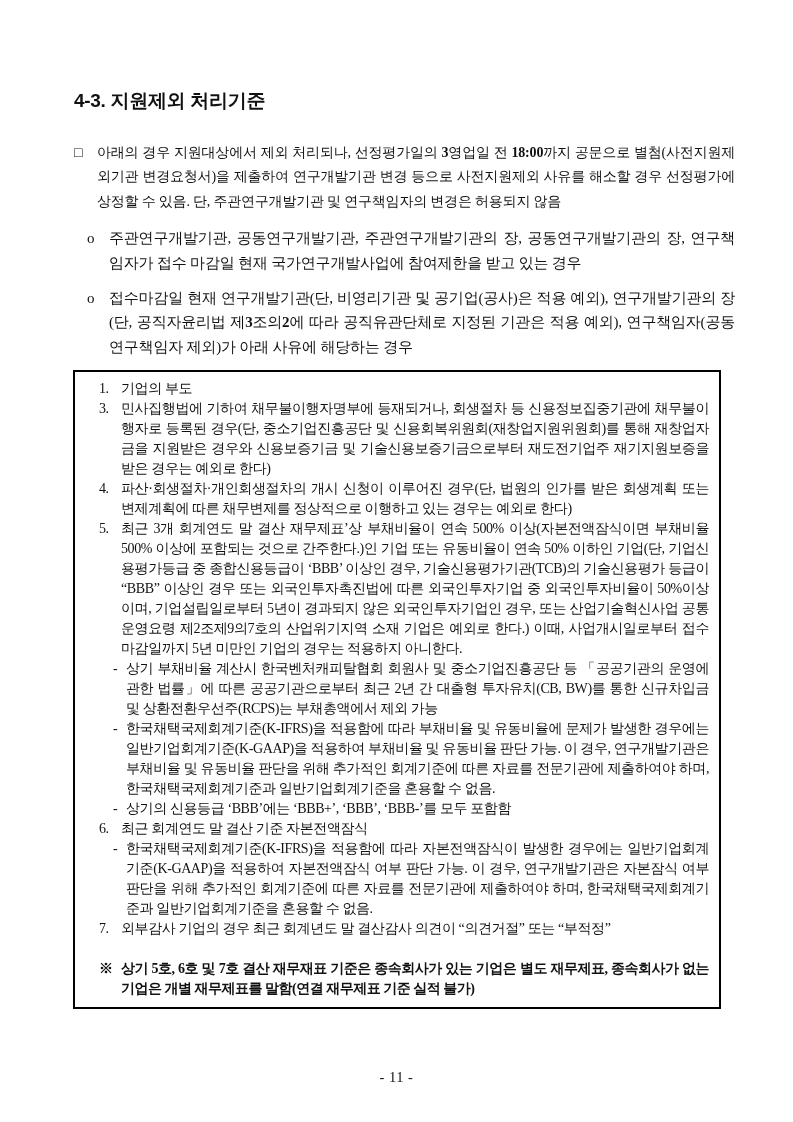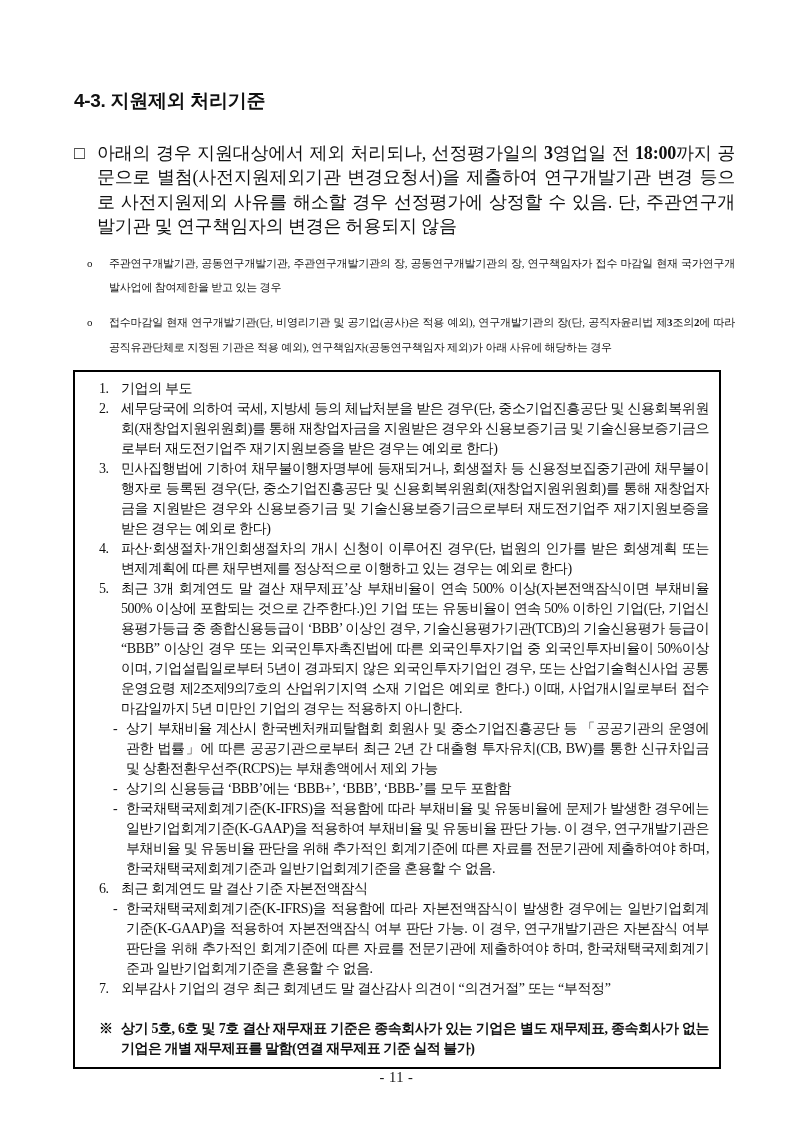--- a/index.html
+++ b/index.html
@@ -14,35 +14,35 @@
     font-family:"Liberation Serif","DejaVu Serif",serif;
   }
   .section-title{
     font-family:"Liberation Sans","DejaVu Sans",sans-serif;
     font-weight:bold;
     font-size:19px;
     letter-spacing:-0.3px;
     margin:0 0 27px 0;
   }
   .para{
-    font-size:18px;
+    font-size:14px;
     line-height:24.4px;
     text-align:justify;
     letter-spacing:-0.2px;
     padding-left:23px;
     text-indent:-23px;
     margin:0 0 12px 0;
   }
   .para .marker{
     display:inline-block;
     width:23px;
     text-indent:0;
   }
   .bullet{
-    font-size:11px;
+    font-size:15px;
     line-height:24.4px;
     text-align:justify;
     letter-spacing:-0.2px;
     padding-left:35px;
     text-indent:-22px;
     margin:0 0 11px 0;
   }
   .bullet .marker{
     display:inline-block;
     width:22px;
@@ -112,33 +112,32 @@
   <p class="para"><span class="marker">□</span><span>아래의 경우 지원대상에서 제외 처리되나, 선정평가일의 </span><b>3</b><span>영업일 전 </span><b>18:00</b><span>까지 공문으로 별첨(사전지원제외기관 변경요청서)을 제출하여 연구개발기관 변경 등으로 사전지원제외 사유를 해소할 경우 선정평가에 상정할 수 있음. 단, 주관연구개발기관 및 연구책임자의 변경은 허용되지 않음</span></p>
 
   <p class="bullet"><span class="marker">o</span><span>주관연구개발기관, 공동연구개발기관, 주관연구개발기관의 장, 공동연구개발기관의 장, 연구책임자가 접수 마감일 현재 국가연구개발사업에 참여제한을 받고 있는 경우</span></p>
 
   <p class="bullet"><span class="marker">o</span><span>접수마감일 현재 연구개발기관(단, 비영리기관 및 공기업(공사)은 적용 예외), 연구개발기관의 장(단, 공직자윤리법 제</span><b>3</b><span>조의</span><b>2</b><span>에 따라 공직유관단체로 지정된 기관은 적용 예외), 연구책임자(공동연구책임자 제외)가 아래 사유에 해당하는 경우</span></p>
 
   <div class="rules-box">
 
     <div class="rule-item"><span class="num">1.</span><span>기업의 부도</span></div>
 
-    <div class="rule-item"><span class="num">2.</span><span>세무당국에 의하여 국세, 지방세 등의 체납처분을 받은 경우(단, 중소기업진흥공단 및 신용회복위원회(재창업지원위원회)를 통해 재창업자금을 지원받은 경우와 신용보증기금 및 기술신용보증기금으로부터 재도전기업주 재기지원보증을 받은 경우는 예외로 한다)</span></div>
 
     <div class="rule-item"><span class="num">3.</span><span>민사집행법에 기하여 채무불이행자명부에 등재되거나, 회생절차 등 신용정보집중기관에 채무불이행자로 등록된 경우(단, 중소기업진흥공단 및 신용회복위원회(재창업지원위원회)를 통해 재창업자금을 지원받은 경우와 신용보증기금 및 기술신용보증기금으로부터 재도전기업주 재기지원보증을 받은 경우는 예외로 한다)</span></div>
 
     <div class="rule-item"><span class="num">4.</span><span>파산·회생절차·개인회생절차의 개시 신청이 이루어진 경우(단, 법원의 인가를 받은 회생계획 또는 변제계획에 따른 채무변제를 정상적으로 이행하고 있는 경우는 예외로 한다)</span></div>
 
     <div class="rule-item"><span class="num">5.</span><span>최근 3개 회계연도 말 결산 재무제표’상 부채비율이 연속 500% 이상(자본전액잠식이면 부채비율 500% 이상에 포함되는 것으로 간주한다.)인 기업 또는 유동비율이 연속 50% 이하인 기업(단, 기업신용평가등급 중 종합신용등급이 ‘BBB’ 이상인 경우, 기술신용평가기관(TCB)의 기술신용평가 등급이 “BBB” 이상인 경우 또는 외국인투자촉진법에 따른 외국인투자기업 중 외국인투자비율이 50%이상이며, 기업설립일로부터 5년이 경과되지 않은 외국인투자기업인 경우, 또는 산업기술혁신사업 공통운영요령 제2조제9의7호의 산업위기지역 소재 기업은 예외로 한다.) 이때, 사업개시일로부터 접수마감일까지 5년 미만인 기업의 경우는 적용하지 아니한다.</span></div>
 
     <div class="rule-sub"><span class="dash">-</span><span>상기 부채비율 계산시 한국벤처캐피탈협회 회원사 및 중소기업진흥공단 등 「공공기관의 운영에 관한 법률」에 따른 공공기관으로부터 최근 2년 간 대출형 투자유치(CB, BW)를 통한 신규차입금 및 상환전환우선주(RCPS)는 부채총액에서 제외 가능</span></div>
 
+    <div class="rule-sub"><span class="dash">-</span><span>한국채택국제회계기준(K-IFRS)을 적용함에 따라 부채비율 및 유동비율에 문제가 발생한 경우에는 일반기업회계기준(K-GAAP)을 적용하여 부채비율 및 유동비율 판단 가능. 이 경우, 연구개발기관은 부채비율 및 유동비율 판단을 위해 추가적인 회계기준에 따른 자료를 전문기관에 제출하여야 하며, 한국채택국제회계기준과 일반기업회계기준을 혼용할 수 없음.</span></div>
+
     <div class="rule-sub"><span class="dash">-</span><span>상기의 신용등급 ‘BBB’에는 ‘BBB+’, ‘BBB’, ‘BBB-’를 모두 포함함</span></div>
-
-    <div class="rule-sub"><span class="dash">-</span><span>한국채택국제회계기준(K-IFRS)을 적용함에 따라 부채비율 및 유동비율에 문제가 발생한 경우에는 일반기업회계기준(K-GAAP)을 적용하여 부채비율 및 유동비율 판단 가능. 이 경우, 연구개발기관은 부채비율 및 유동비율 판단을 위해 추가적인 회계기준에 따른 자료를 전문기관에 제출하여야 하며, 한국채택국제회계기준과 일반기업회계기준을 혼용할 수 없음.</span></div>
 
     <div class="rule-item"><span class="num">6.</span><span>최근 회계연도 말 결산 기준 자본전액잠식</span></div>
 
     <div class="rule-sub"><span class="dash">-</span><span>한국채택국제회계기준(K-IFRS)을 적용함에 따라 자본전액잠식이 발생한 경우에는 일반기업회계기준(K-GAAP)을 적용하여 자본전액잠식 여부 판단 가능. 이 경우, 연구개발기관은 자본잠식 여부 판단을 위해 추가적인 회계기준에 따른 자료를 전문기관에 제출하여야 하며, 한국채택국제회계기준과 일반기업회계기준을 혼용할 수 없음.</span></div>
 
     <div class="rule-item"><span class="num">7.</span><span>외부감사 기업의 경우 최근 회계년도 말 결산감사 의견이 “의견거절” 또는 “부적정”</span></div>
 
     <div class="box-note"><span class="marker">※</span><span>상기 5호, 6호 및 7호 결산 재무재표 기준은 종속회사가 있는 기업은 별도 재무제표, 종속회사가 없는 기업은 개별 재무제표를 말함(연결 재무제표 기준 실적 불가)</span></div>
 
   </div>

